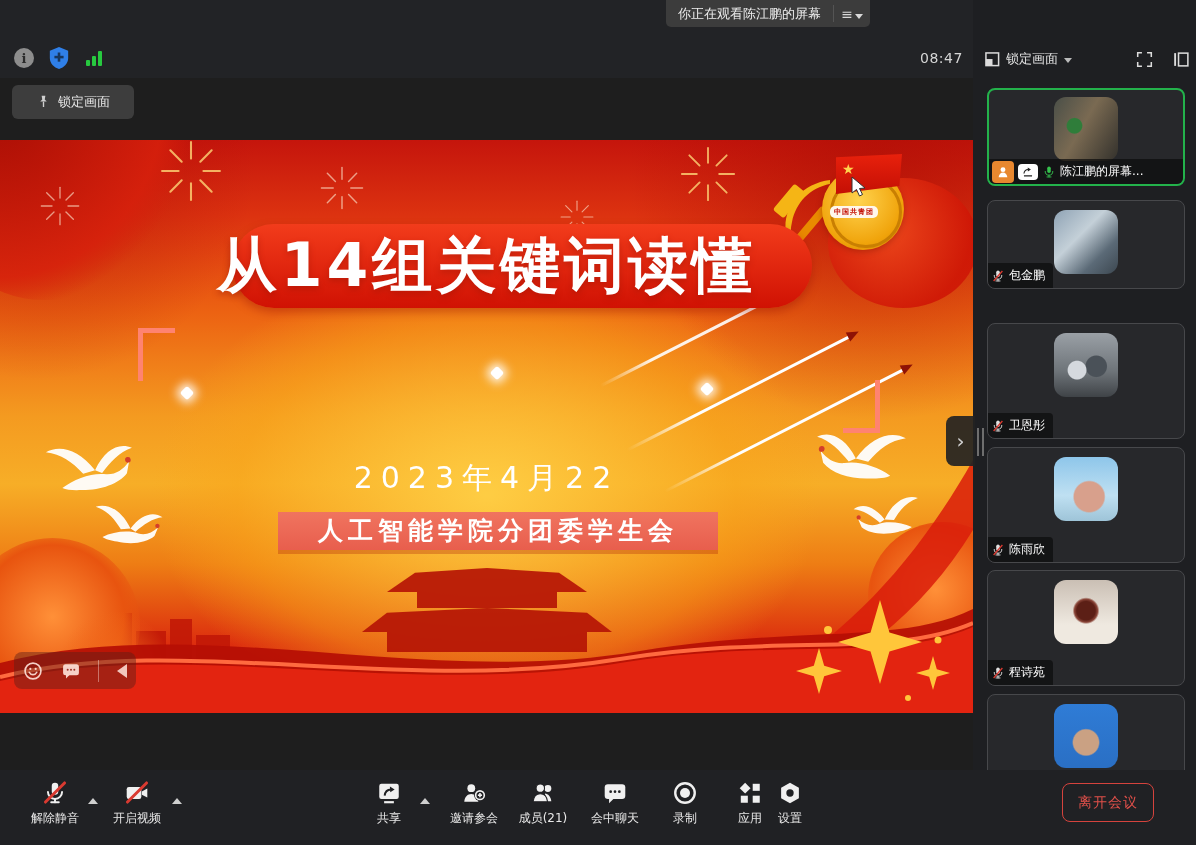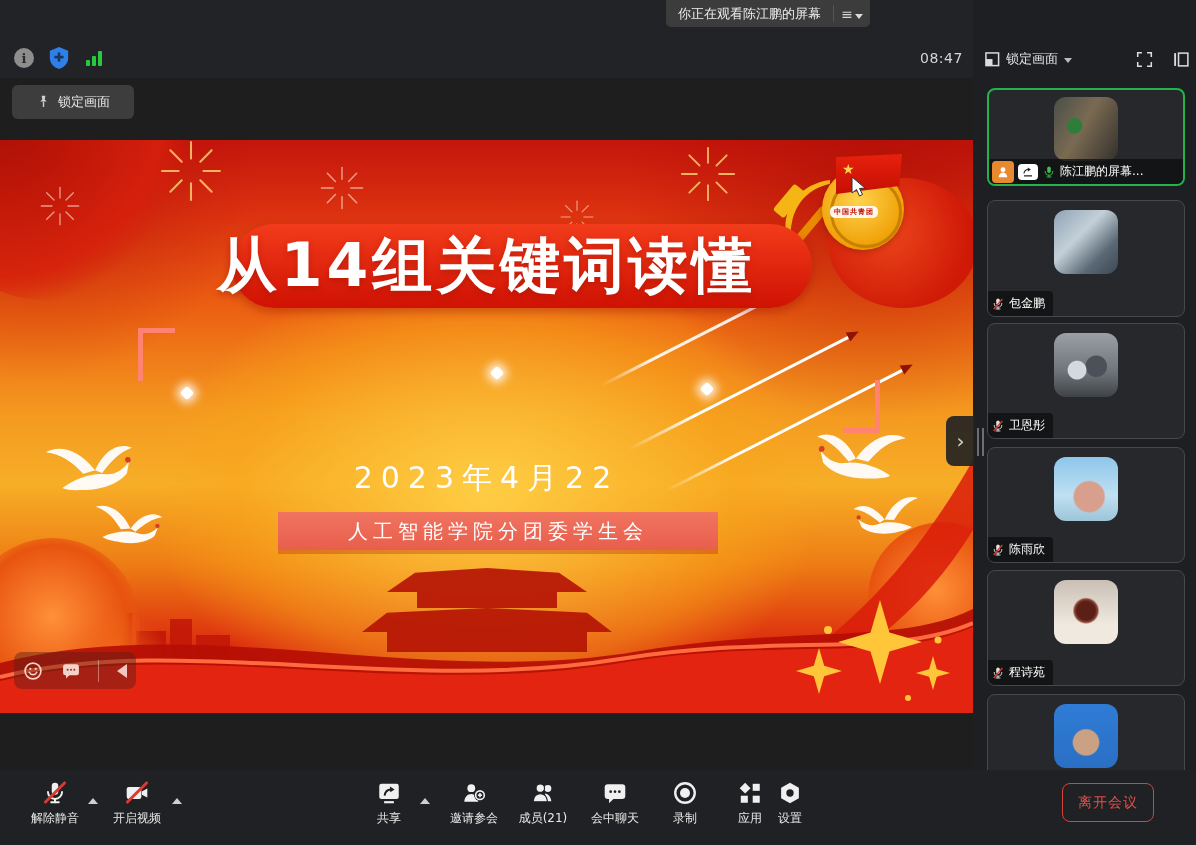--- a/index.html
+++ b/index.html
@@ -61,21 +61,21 @@
   .title1-pill{left:232px;top:84px;width:580px;height:84px;border-radius:46px;
     background:linear-gradient(180deg,#f23c1b,#d01203);box-shadow:0 4px 10px rgba(140,10,0,.35);z-index:5;}
   .title2{left:0;top:188px;width:100%;text-align:center;color:#e0150b;font-size:86px;font-weight:900;
     letter-spacing:6px;text-shadow:3px 4px 2px rgba(140,10,0,.5);z-index:6;}
   .sparkle{width:10px;height:10px;background:#fff;transform:rotate(45deg);box-shadow:0 0 10px 4px rgba(255,255,255,.85);z-index:7;border-radius:2px;}
   .bracket-l{left:138px;top:188px;width:32px;height:48px;border-left:5px solid #ff8370;border-top:5px solid #ff8370;z-index:6;}
   .bracket-r{left:843px;top:240px;width:32px;height:48px;border-right:5px solid #ff8370;border-bottom:5px solid #ff8370;z-index:6;}
 
   .slide-date{left:0;top:318px;width:100%;text-align:center;color:#fff;font-size:30px;letter-spacing:8px;z-index:6;}
   .slide-banner{left:278px;top:372px;width:440px;height:38px;line-height:38px;text-align:center;
-    background:linear-gradient(180deg,#f0745f,#e85e4d);color:#fff;font-size:20px;font-weight:400;letter-spacing:5px;
+    background:linear-gradient(180deg,#f0745f,#e85e4d);color:#fff;font-size:25px;font-weight:700;letter-spacing:5px;
     box-shadow:0 4px 0 rgba(170,30,10,.3);z-index:6;}
 
   .skyline{left:0;top:430px;width:240px;height:95px;z-index:4;}
   .skyline i{position:absolute;bottom:0;background:#c01606;opacity:.85;display:block;}
   .spire{left:60px;bottom:0;width:5px;height:78px;}
   .spire-ball{left:55px;bottom:60px;width:15px;height:15px;border-radius:50%;background:#c01606;opacity:.85;}
 
   .pagoda{left:362px;top:428px;width:250px;height:92px;z-index:4;}
   .pagoda i{position:absolute;display:block;background:#b51505;opacity:.92;}
   .roof1{left:25px;top:0;width:200px;height:24px;clip-path:polygon(0 100%,14% 20%,50% 0,86% 20%,100% 100%);}
@@ -424,21 +424,21 @@
             <polygon points="11.5,2.5 17,5.9 11.8,9.3" fill="#222"></polygon>
             <line x1="5" y1="17" x2="19" y2="17" stroke="#222" stroke-width="2"></line>
           </svg>
         </span>
         <svg class="mic-sm">
               <use href="#sym-mic-on"></use>
             </svg>
         <span class="tile-name">陈江鹏的屏幕...</span>
       </div>
     </div>
-        <div class="tile" style="top: 200px; height: 117px; left: 14px;">
+        <div class="tile" style="top: 200px; height: 89px; left: 14px;">
       <div class="tile-avatar avatar--sky-building"></div>
       <div class="tile-namebar">
 
         <svg class="mic-sm">
               <use href="#sym-mic-off"></use>
             </svg>
         <span class="tile-name">包金鹏</span>
       </div>
     </div>
         <div class="tile" style="top: 323px; height: 116px; left: 14px;">

